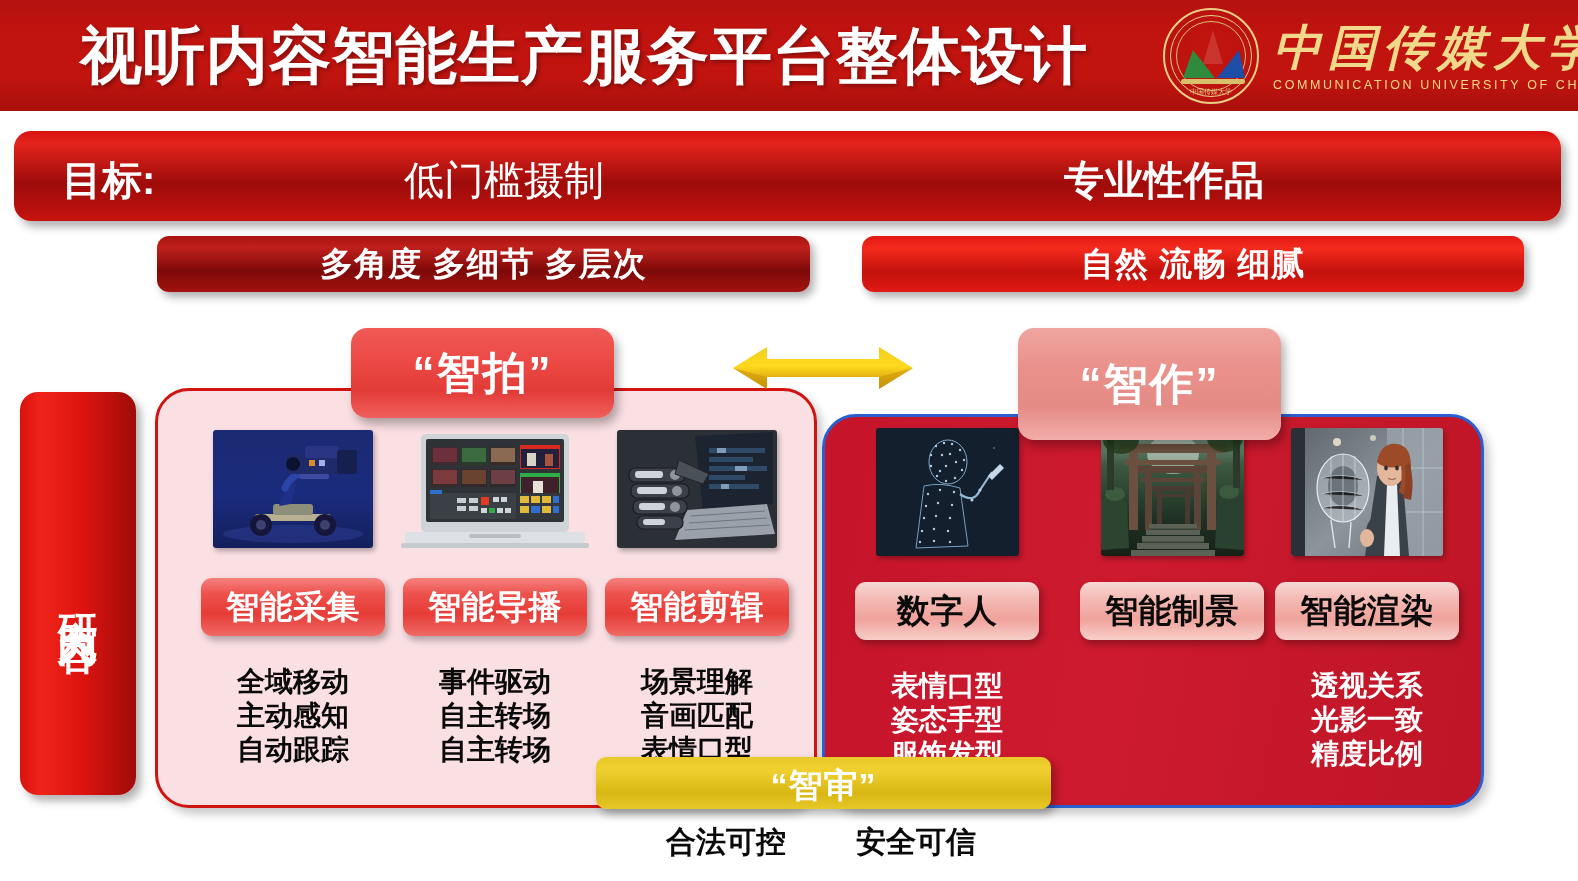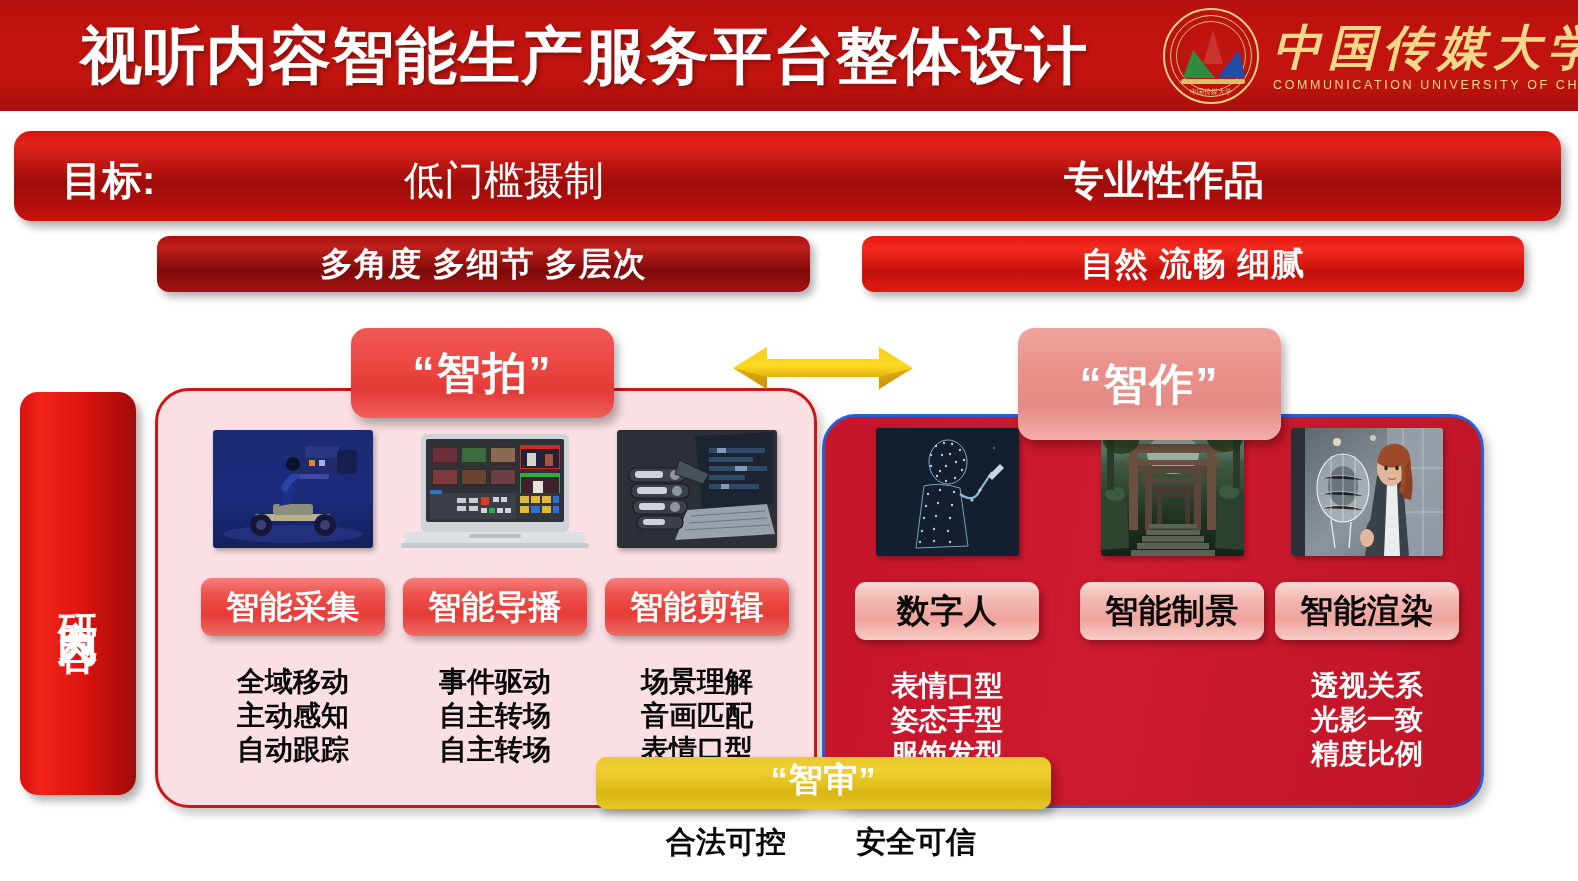--- a/index.html
+++ b/index.html
@@ -146,21 +146,21 @@
   .feat { margin-top:9px; text-align:center; font-size:28px; font-weight:bold; line-height:34px; white-space:nowrap; }
   .feat-dark { color:#0a0a0a; }
   .feat-light { color:#ffffff; }
 
   
   .audit {
     position:absolute; left:596px; top:757px; width:455px; height:52px;
     border-radius:10px;
     background: linear-gradient(180deg,#e9c92b 0%, #f0d02f 25%, #d8b714 70%, #e7c828 100%);
     box-shadow: 4px 5px 8px rgba(0,0,0,.30);
-    display:flex; align-items:flex-start; justify-content:center;
+    display:flex; align-items:flex-end; justify-content:center;
   }
   .audit span { font-size:34px; font-weight:bold; color:#fff; letter-spacing:1px; }
   .audit-sub { position:absolute; top:822px; font-size:30px; font-weight:bold; color:#0a0a0a; white-space:nowrap; }
   .audit-sub-1 { left:666px; }
   .audit-sub-2 { left:856px; }
 
   
   .pic { position:absolute; left:0; top:0; width:100%; height:100%; }
 </style>
 </head>

